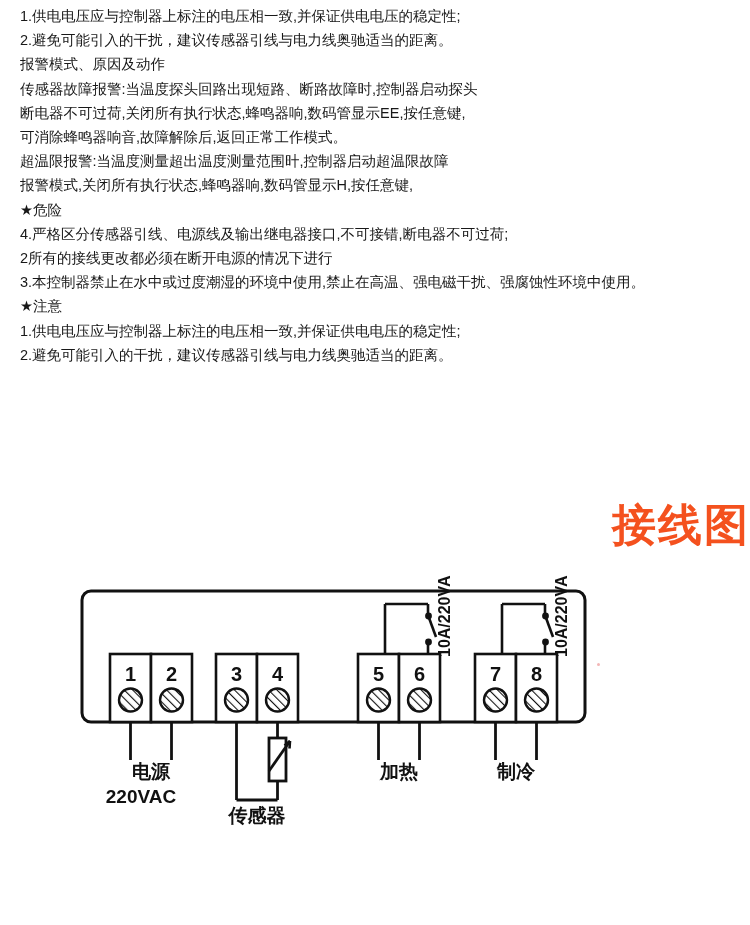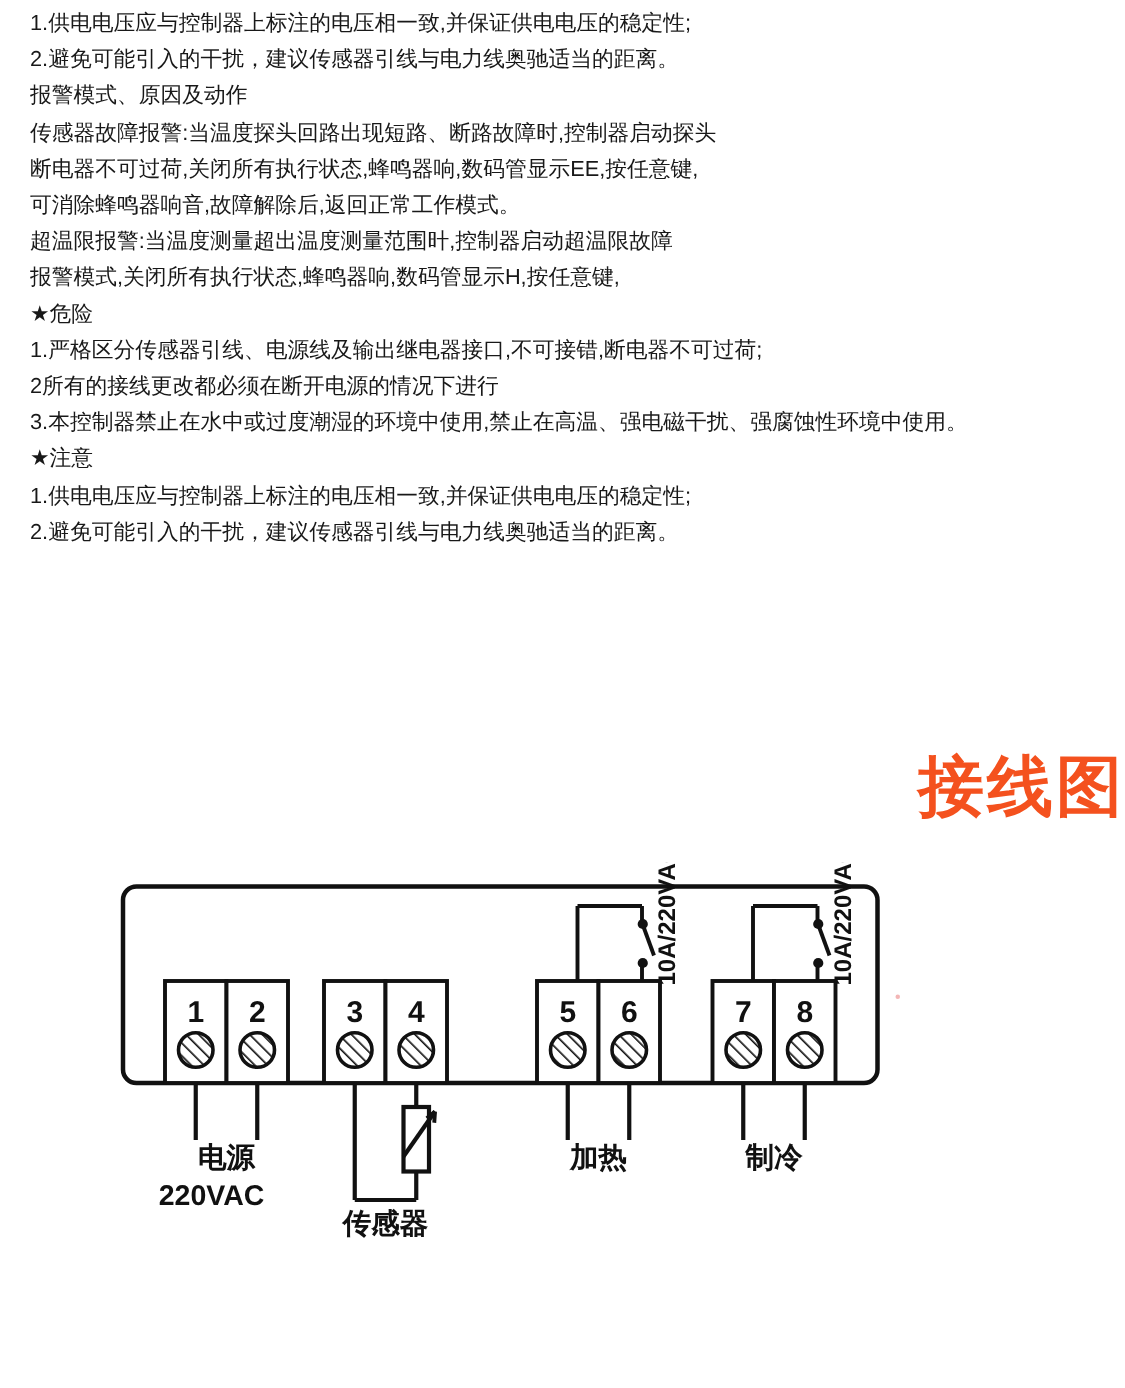--- a/index.html
+++ b/index.html
@@ -74,21 +74,21 @@
 <div id="text-block">
   <div class="txt-line">1.供电电压应与控制器上标注的电压相一致,并保证供电电压的稳定性;</div>
   <div class="txt-line">2.避免可能引入的干扰，建议传感器引线与电力线奥驰适当的距离。</div>
   <div class="txt-line">报警模式、原因及动作</div>
   <div class="txt-line">传感器故障报警:当温度探头回路出现短路、断路故障时,控制器启动探头</div>
   <div class="txt-line">断电器不可过荷,关闭所有执行状态,蜂鸣器响,数码管显示EE,按任意键,</div>
   <div class="txt-line">可消除蜂鸣器响音,故障解除后,返回正常工作模式。</div>
   <div class="txt-line">超温限报警:当温度测量超出温度测量范围旪,控制器启动超温限故障</div>
   <div class="txt-line">报警模式,关闭所有执行状态,蜂鸣器响,数码管显示H,按任意键,</div>
   <div class="txt-line">★危险</div>
-  <div class="txt-line">1.严格区分传感器引线、电源线及输出继电器接口,不可接错,断电器不可过荷;</div>
+  <div class="txt-line">4.严格区分传感器引线、电源线及输出继电器接口,不可接错,断电器不可过荷;</div>
   <div class="txt-line">2所有的接线更改都必须在断开电源的情况下进行</div>
   <div class="txt-line">3.本控制器禁止在水中或过度潮湿的环境中使用,禁止在高温、强电磁干扰、强腐蚀性环境中使用。</div>
   <div class="txt-line">★注意</div>
   <div class="txt-line">1.供电电压应与控制器上标注的电压相一致,并保证供电电压的稳定性;</div>
   <div class="txt-line">2.避免可能引入的干扰，建议传感器引线与电力线奥驰适当的距离。</div>
 </div>
 
 <div id="diagram-title">接线图</div>
 
 <div id="wiring-diagram">

